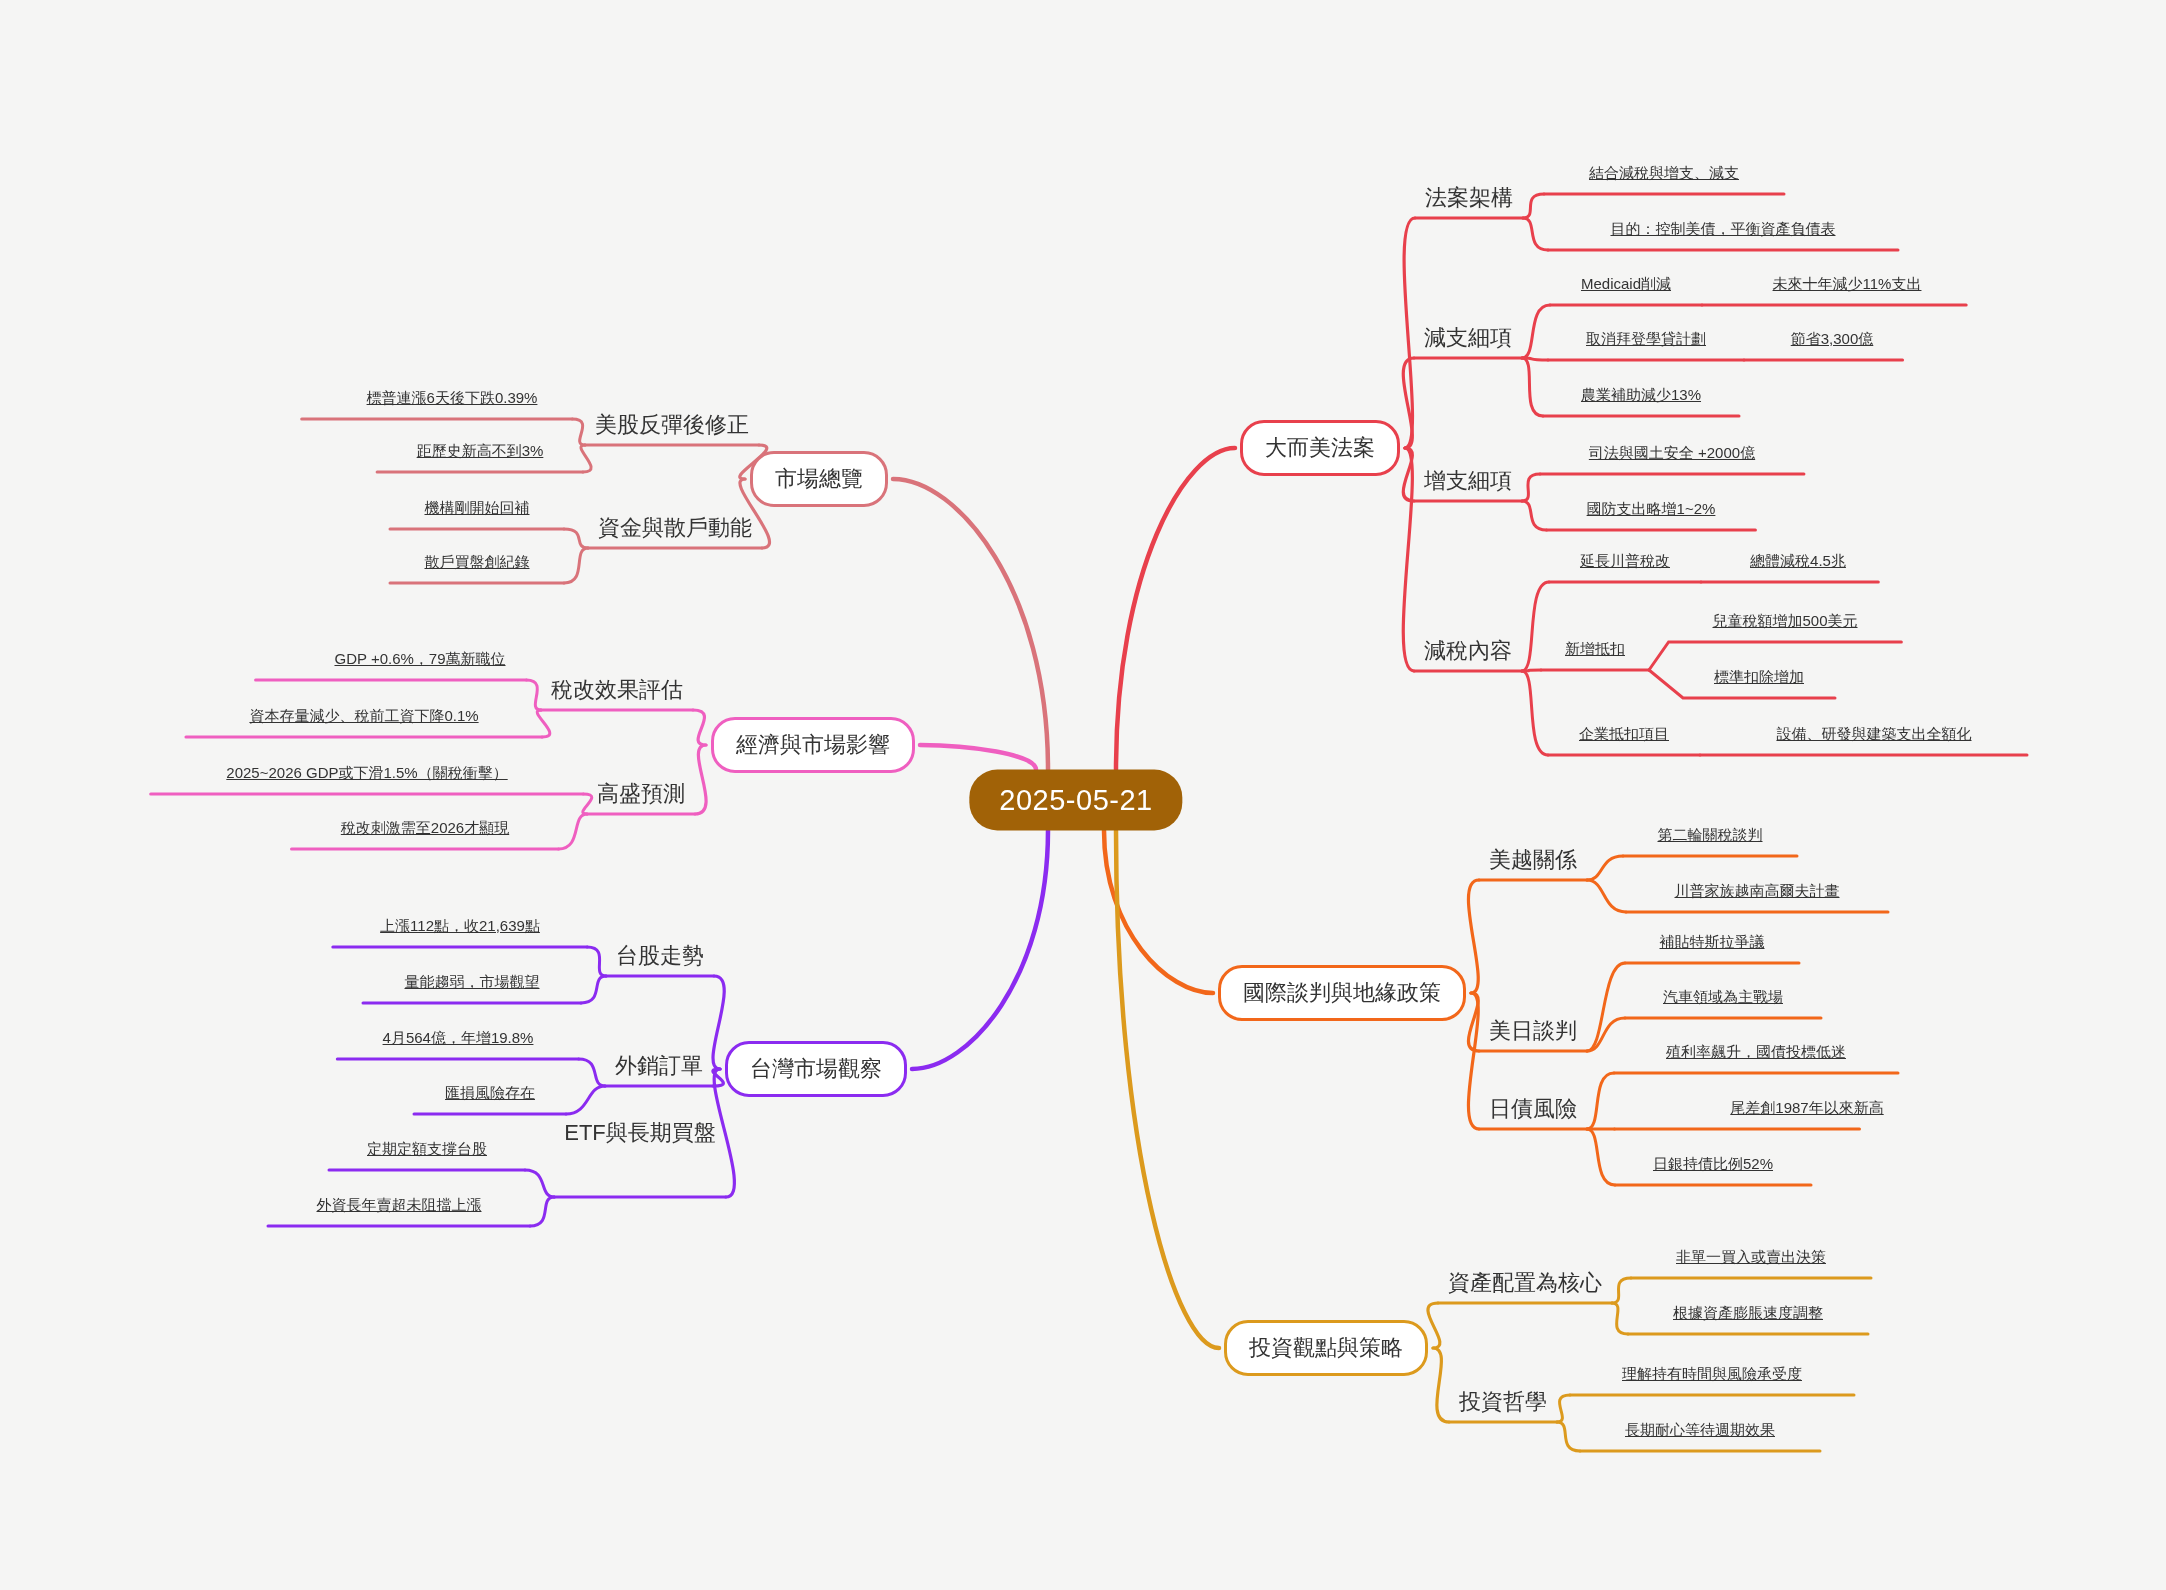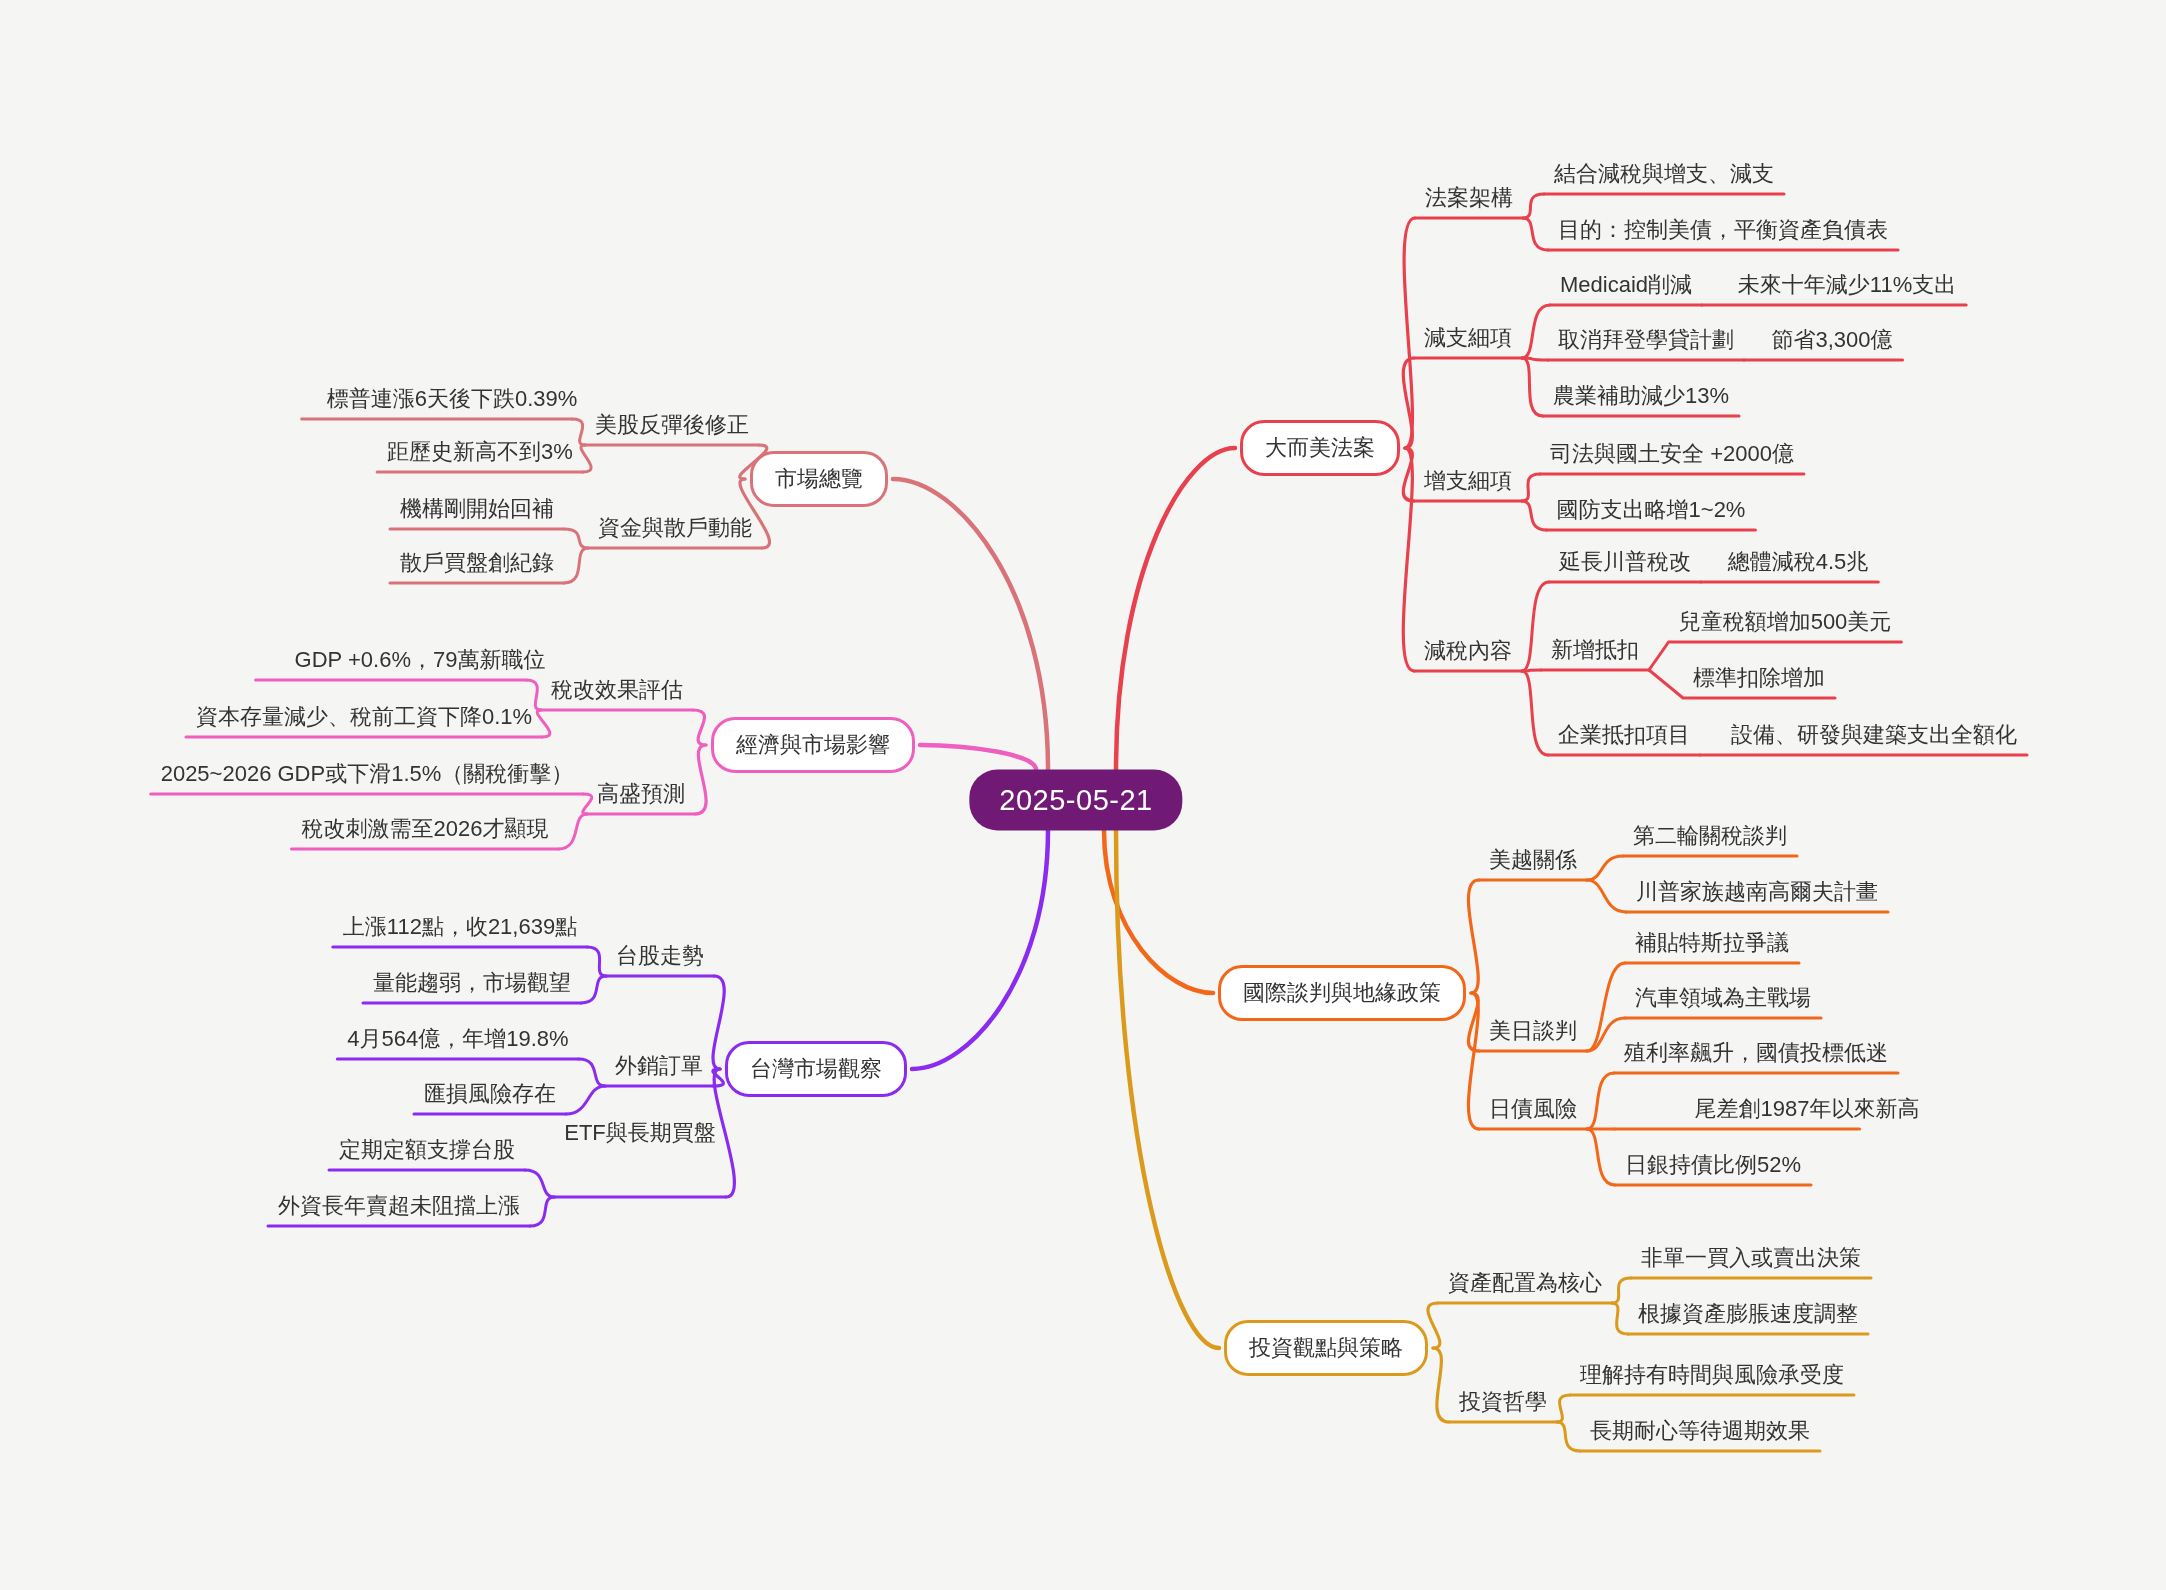--- a/index.html
+++ b/index.html
@@ -29,21 +29,21 @@
     border-radius:24px;
     padding:10px 22px;
     font-size:22px;color:#333333;
   }
 
   
   .lvl2,.lvl3{
     font-size:22px;color:#333333;
     padding:0 4px 7px 4px;
   }
-  .lvl3{font-size:22px;}
+  .lvl3{font-size:15px;text-decoration:underline;}
 </style>
 </head>
 <body style="background: rgb(245, 245, 244);">
 
 <div id="stage">
   <svg id="links" viewBox="0 0 2166 1590">
       <path d="M1047.9984375,769.5 C1047.9984375,589.39 958.09934375,479 893,479" fill="none" stroke="#d9737a" stroke-width="4.5" stroke-linecap="round"></path>
       <path d="M745,479 C721,479 789,445 759,445" fill="none" stroke="#d9737a" stroke-width="3.2" stroke-linecap="round"></path>
       <path d="M759,445 L585,445" fill="none" stroke="#d9737a" stroke-width="3.2" stroke-linecap="round"></path>
       <path d="M585,445 C569,445 596.3125,419 572.3125,419" fill="none" stroke="#d9737a" stroke-width="3" stroke-linecap="round"></path>
@@ -151,21 +151,21 @@
       <path d="M1631,1278 L1871,1278" fill="none" stroke="#dc9a1d" stroke-width="3" stroke-linecap="round"></path>
       <path d="M1612,1303 C1628,1303 1604,1334 1628,1334" fill="none" stroke="#dc9a1d" stroke-width="3" stroke-linecap="round"></path>
       <path d="M1628,1334 L1868,1334" fill="none" stroke="#dc9a1d" stroke-width="3" stroke-linecap="round"></path>
       <path d="M1433,1348 C1457,1348 1419,1422 1449,1422" fill="none" stroke="#dc9a1d" stroke-width="3.2" stroke-linecap="round"></path>
       <path d="M1449,1422 L1557,1422" fill="none" stroke="#dc9a1d" stroke-width="3.2" stroke-linecap="round"></path>
       <path d="M1557,1422 C1573,1422 1546,1395 1570,1395" fill="none" stroke="#dc9a1d" stroke-width="3" stroke-linecap="round"></path>
       <path d="M1570,1395 L1854,1395" fill="none" stroke="#dc9a1d" stroke-width="3" stroke-linecap="round"></path>
       <path d="M1557,1422 C1573,1422 1556,1451 1580,1451" fill="none" stroke="#dc9a1d" stroke-width="3" stroke-linecap="round"></path>
       <path d="M1580,1451 L1820,1451" fill="none" stroke="#dc9a1d" stroke-width="3" stroke-linecap="round"></path>
     </svg>
-<div class="node root" style="left: 1076px; top: 800px; background: #701a75; color: rgb(255, 255, 255);">2025-05-21</div>
+<div class="node root" style="left: 1076px; top: 800px; background: #a16207; color: rgb(255, 255, 255);">2025-05-21</div>
     <div class="node lvl1" style="left: 819px; top: 479px; border-color: rgb(217, 115, 122);">市場總覽</div>
     <div class="node lvl2" style="left: 672px; top: 428px;">美股反彈後修正</div>
     <div class="node lvl3" style="left: 452px; top: 402px;">標普連漲6天後下跌0.39%</div>
     <div class="node lvl3" style="left: 480px; top: 455px;">距歷史新高不到3%</div>
     <div class="node lvl2" style="left: 675px; top: 531px;">資金與散戶動能</div>
     <div class="node lvl3" style="left: 477px; top: 512px;">機構剛開始回補</div>
     <div class="node lvl3" style="left: 477px; top: 566px;">散戶買盤創紀錄</div>
     <div class="node lvl1" style="left: 813px; top: 745px; border-color: rgb(239, 95, 192);">經濟與市場影響</div>
     <div class="node lvl2" style="left: 617px; top: 693px;">稅改效果評估</div>
     <div class="node lvl3" style="left: 391px; top: 663px; margin-left: 29px;">GDP +0.6%，79萬新職位</div>

